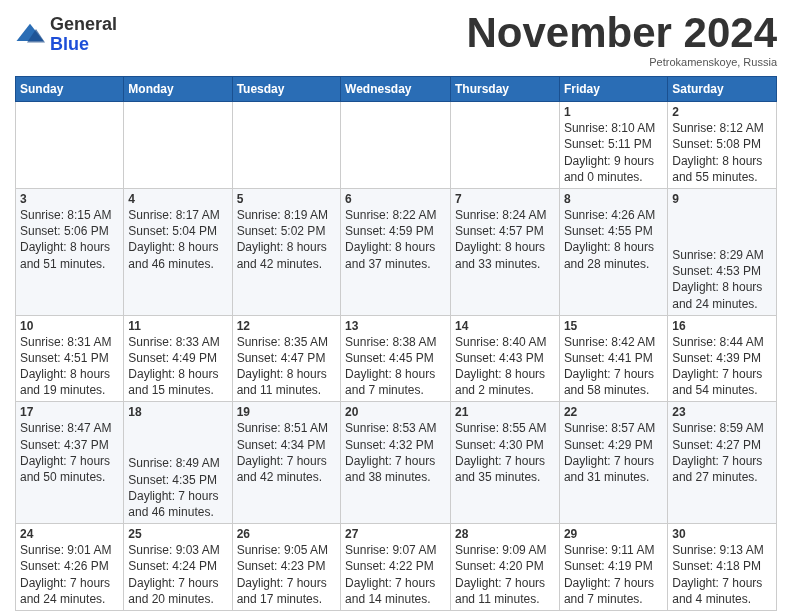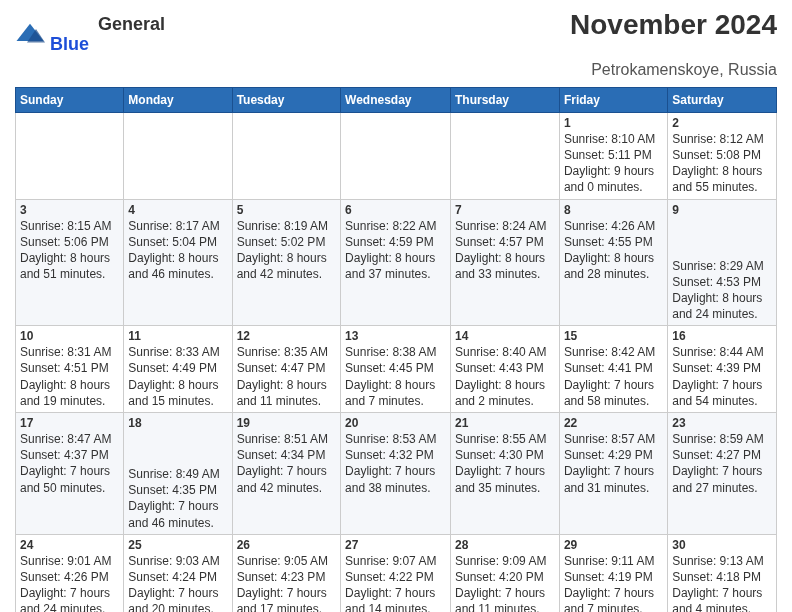--- a/index.html
+++ b/index.html
@@ -24,40 +24,39 @@
     .logo {
       display: flex;
       align-items: center;
       margin-top: 5px;
     }
     .logo-text {
       font-size: 18px;
       font-weight: bold;
       line-height: 1.1;
     }
-    .logo-text .general { color: #333; margin-left: 48px; }
+    .logo-text .general { color: #333; }
     .logo-text .blue { color: #1d4ed8; }
     .logo-icon {
       width: 30px;
       height: 30px;
       margin-right: 5px;
     }
     .title-block {
       text-align: right;
     }
     .month-title {
-      font-size: 28px;
+      font-size: 42px;
       font-weight: bold;
       color: #333;
       line-height: 1.1;
     }
     .location {
-      font-size: 16px;
+      font-size: 11px;
       color: #555;
-      margin-top: 20px;
     }
     .calendar {
       width: 100%;
       border-collapse: collapse;
     }
     .calendar th {
       background: #2a6db5;
       color: #fff;
       font-size: 12px;
       font-weight: bold;

